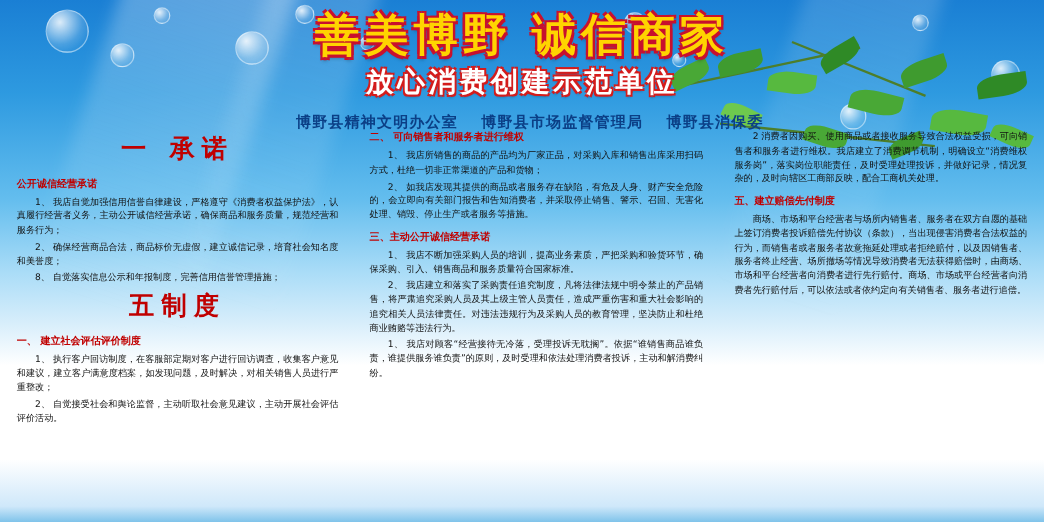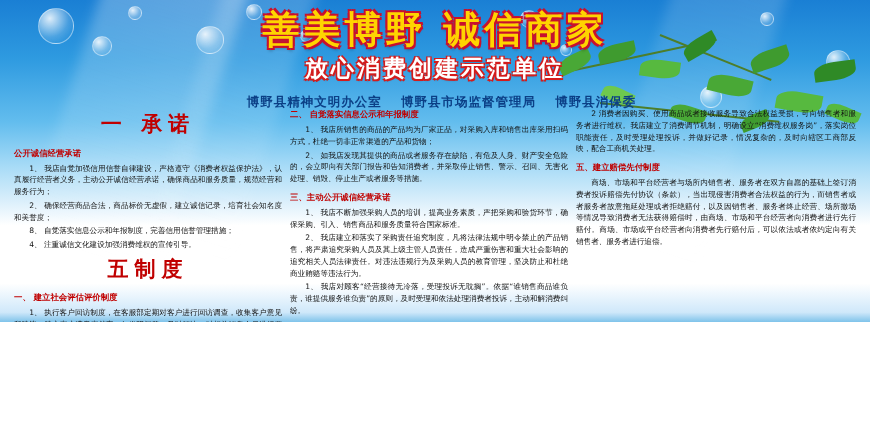--- a/index.html
+++ b/index.html
@@ -8,21 +8,21 @@
   }
   body {
     width: 870px;
     height: 435px;
     font-family: "DejaVu Sans", "Liberation Sans", sans-serif;
     overflow: hidden;
   }
   .poster {
     position: relative;
     width: 870px;
-    height: 322px;
+    height: 435px;
     background: linear-gradient(180deg, #1a7fd4 0%, #2e9ae0 18%, #63bdee 38%, #a9dcf7 52%, #d8eefb 62%, #ffffff 70%, #ffffff 88%, #cfe8fa 97%, #7fc3ea 100%);
     overflow: hidden;
   }
   
   .bubble {
     position: absolute;
     border-radius: 50%;
     background: radial-gradient(circle at 32% 28%, rgba(255,255,255,0.85), rgba(255,255,255,0.18) 55%, rgba(255,255,255,0.05) 75%);
     border: 1px solid rgba(255,255,255,0.45);
     pointer-events: none;
@@ -95,21 +95,21 @@
   }
   .org-line span { margin: 0 7px; }
 
   .content {
     position: absolute;
     top: 108px;
     left: 14px;
     right: 14px;
     height: 292px;
     display: flex;
-    gap: 8px;
+    gap: 26px;
     z-index: 3;
   }
   .col {
     flex: 1;
     font-size: 7.6px;
     line-height: 1.55;
     color: #111;
   }
   .col-1 { flex: 0 0 268px; }
   .col-2 { flex: 0 0 278px; }
@@ -189,30 +189,29 @@
   </div>
 
   <div class="content">
 
     <div class="col col-1">
       <div class="big-head">一 承诺</div>
       <div class="sec-head first">公开诚信经营承诺</div>
       <p class="para">1、 我店自觉加强信用信誉自律建设，严格遵守《消费者权益保护法》，认真履行经营者义务，主动公开诚信经营承诺，确保商品和服务质量，规范经营和服务行为；</p>
       <p class="para">2、 确保经营商品合法，商品标价无虚假，建立诚信记录，培育社会知名度和美誉度；</p>
       <p class="para">8、 自觉落实信息公示和年报制度，完善信用信誉管理措施；</p>
-      <p class="para">4、 注重诚信文化建设加强消费维权的宣传引导。</p>
 
       <div class="big-head second">五制度</div>
       <div class="sec-head first">一、 建立社会评估评价制度</div>
       <p class="para">1、 执行客户回访制度，在客服部定期对客户进行回访调查，收集客户意见和建议，建立客户满意度档案，如发现问题，及时解决，对相关销售人员进行严重整改；</p>
       <p class="para">2、 自觉接受社会和舆论监督，主动听取社会意见建议，主动开展社会评估评价活动。</p>
     </div>
 
     <div class="col col-2">
-      <div class="sec-head first">二、 自觉落实信息公示和年报制度</div>
+      <div class="sec-head first">二、 可向销售者和服务者进行维权</div>
       <p class="para">1、 我店所销售的商品的产品均为厂家正品，对采购入库和销售出库采用扫码方式，杜绝一切非正常渠道的产品和货物；</p>
       <p class="para">2、 如我店发现其提供的商品或者服务存在缺陷，有危及人身、财产安全危险的，会立即向有关部门报告和告知消费者，并采取停止销售、警示、召回、无害化处理、销毁、停止生产或者服务等措施。</p>
 
       <div class="sec-head">三、主动公开诚信经营承诺</div>
       <p class="para">1、 我店不断加强采购人员的培训，提高业务素质，严把采购和验货环节，确保采购、引入、销售商品和服务质量符合国家标准。</p>
       <p class="para">2、 我店建立和落实了采购责任追究制度，凡将法律法规中明令禁止的产品销售，将严肃追究采购人员及其上级主管人员责任，造成严重伤害和重大社会影响的追究相关人员法律责任。对违法违规行为及采购人员的教育管理，坚决防止和杜绝商业贿赂等违法行为。</p>
 
       <p class="para">1、 我店对顾客“经营接待无冷落，受理投诉无耽搁”。依据“谁销售商品谁负责，谁提供服务谁负责”的原则，及时受理和依法处理消费者投诉，主动和解消费纠纷。</p>
     </div>
 

